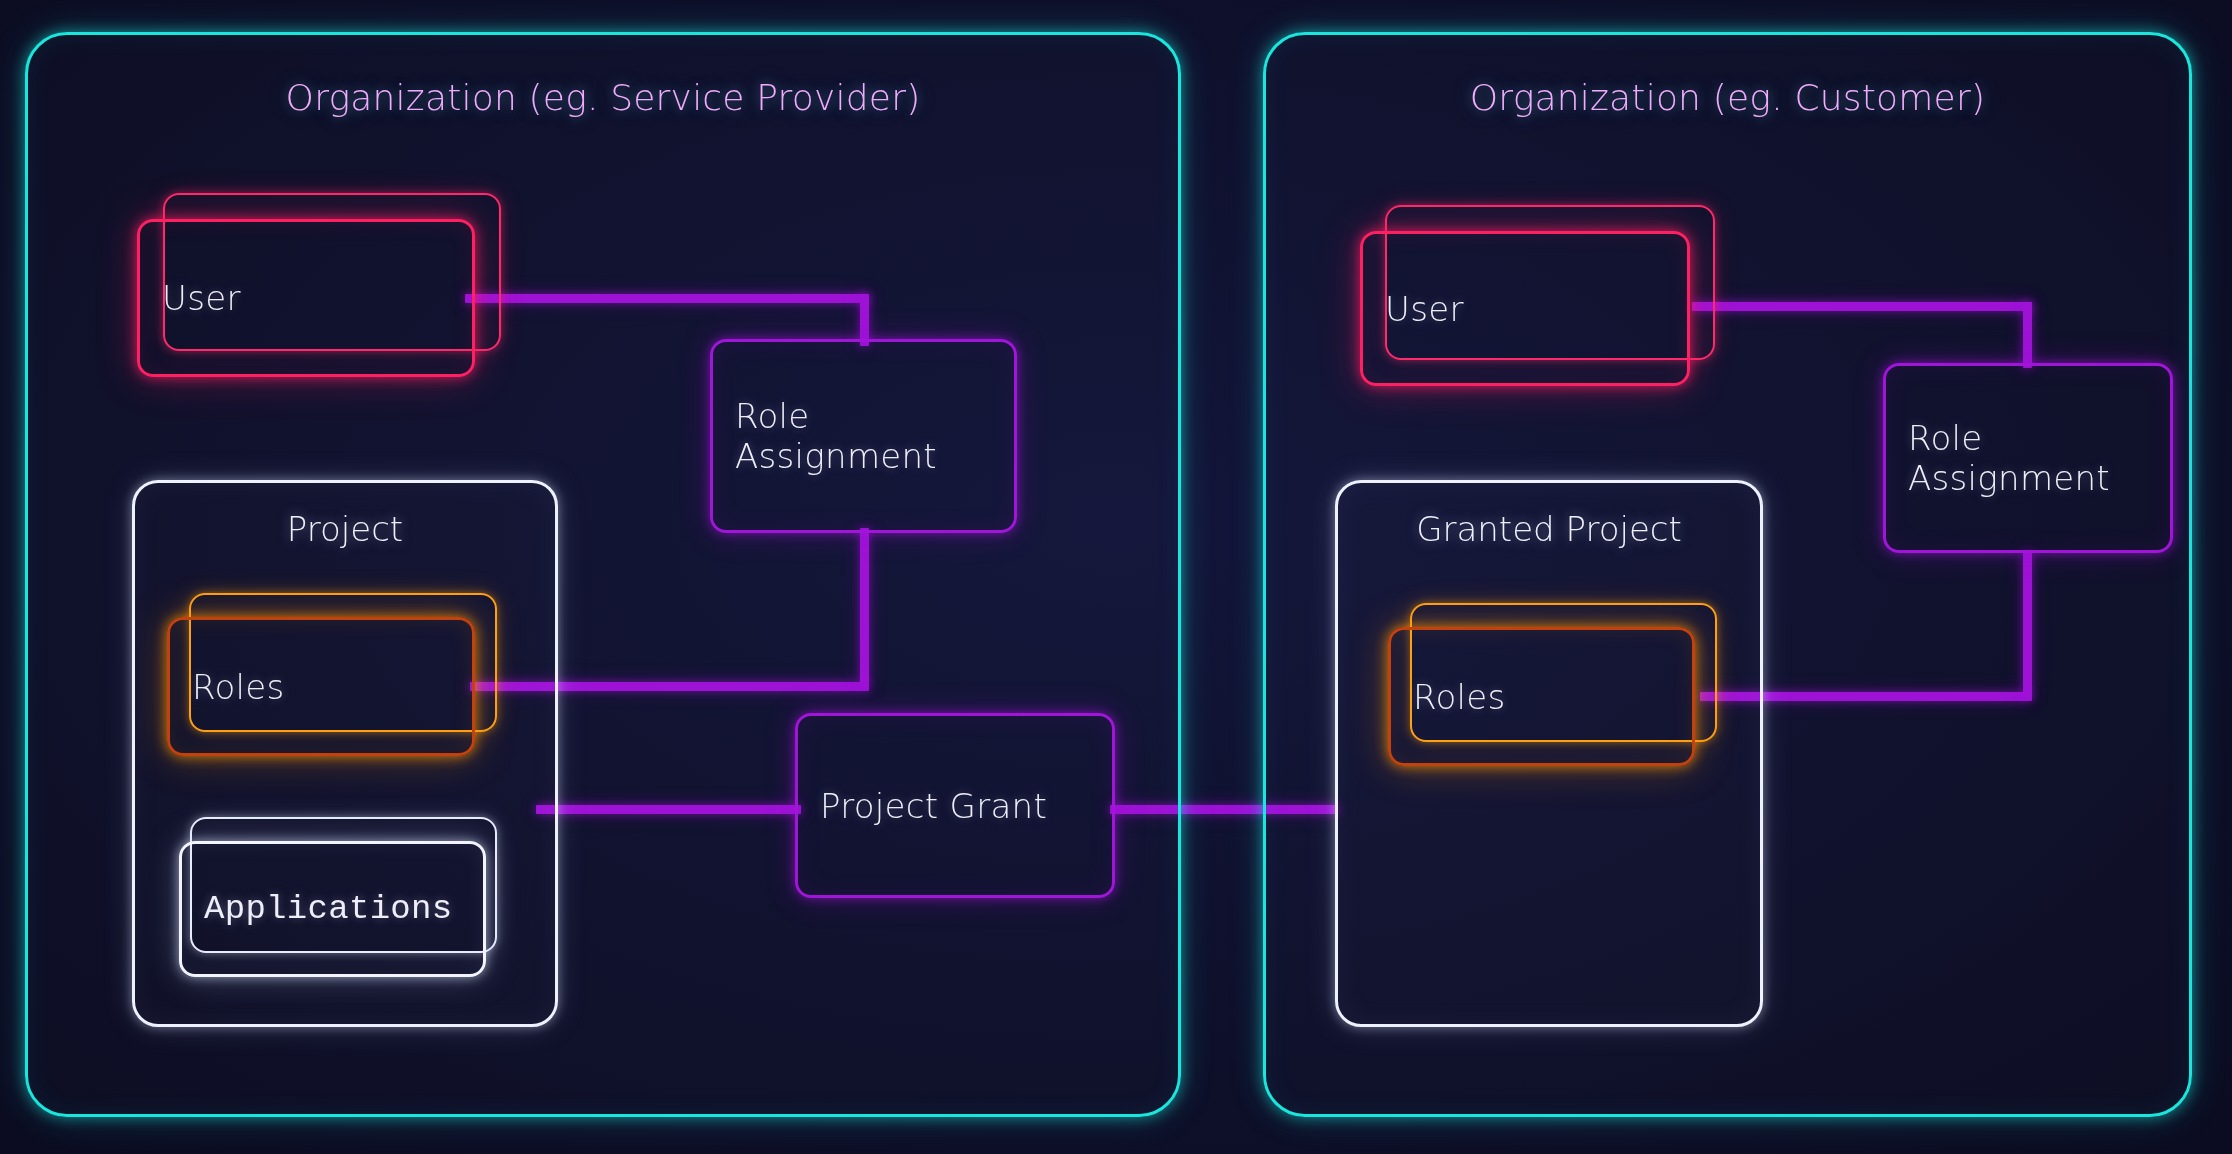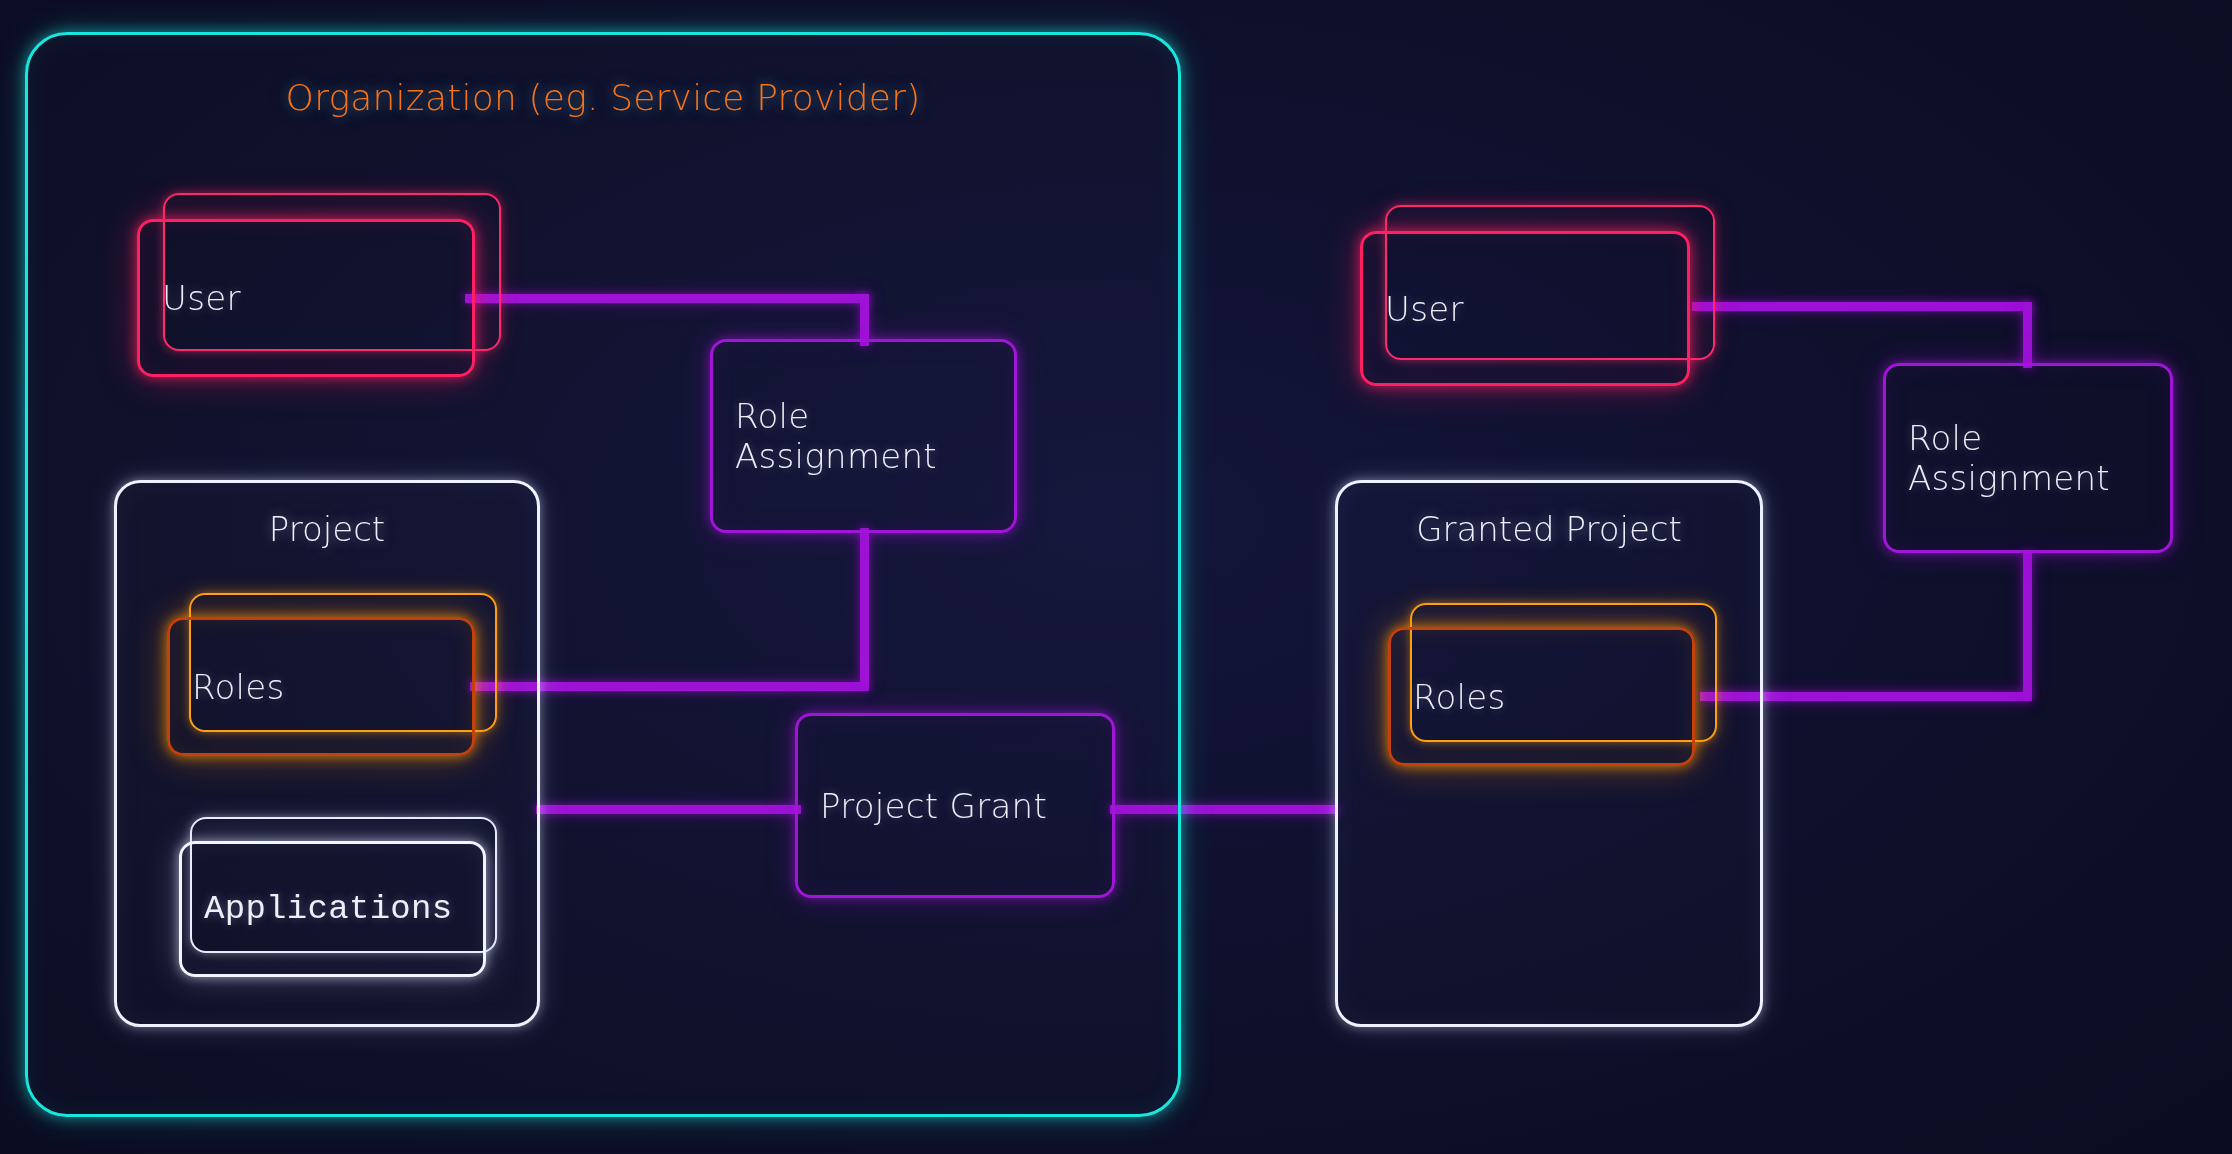--- a/index.html
+++ b/index.html
@@ -56,21 +56,21 @@
                0 0 34px rgba(25,230,220,.22),
                inset 0 0 26px rgba(25,230,220,.07);
   }
   .org-title{
     position:absolute;
     left:0;right:0;
     top:42px;
     text-align:center;
     font-size:36px;
     font-weight:300;
-    color:#f97316;
+    color:#f0abfc;
     letter-spacing:.2px;
     text-shadow:0 0 12px rgba(120,220,235,.45), 0 0 26px rgba(80,200,220,.25);
   }
 
   
   .stack-back{
     position:absolute;
     box-sizing:border-box;
     border-radius:16px;
   }
@@ -180,21 +180,21 @@
 
   <div class="org" style="left:25px; top:32px; width:1156px; height:1085px;">
     <div class="org-title">Organization (eg. Service Provider)</div>
   </div>
 
   <div class="stack-back pink-back" style="left:163px; top:193px; width:338px; height:158px;"></div>
   <div class="nbox pink" style="left:137px; top:219px; width:338px; height:158px;">
     <div class="lbl">User</div>
   </div>
 
-  <div class="project-shell" style="left:114px; top:480px; width:426px; height:547px;">
+  <div class="project-shell" style="left:132px; top:480px; width:426px; height:547px;">
     <div class="project-title">Project</div>
   </div>
 
   <div class="stack-back orange-back" style="left:189px; top:593px; width:308px; height:139px;"></div>
   <div class="nbox orange" style="left:167px; top:617px; width:308px; height:139px;">
     <div class="lbl">Roles</div>
   </div>
 
   <div class="stack-back white-back" style="left:190px; top:817px; width:307px; height:136px;"></div>
   <div class="nbox white" style="left:179px; top:841px; width:307px; height:136px;font-family:Liberation Mono, monospace;">
@@ -203,20 +203,23 @@
 
   <div class="nbox purple" style="left:710px; top:339px; width:307px; height:194px;">
     <div class="lbl">Role
 Assignment</div>
   </div>
 
   <div class="nbox purple" style="left:795px; top:713px; width:320px; height:185px;">
     <div class="lbl">Project Grant</div>
   </div>
 
+  <div class="org" style="left:1263px; top:32px; width:929px; height:1085px;">
+    <div class="org-title">Organization (eg. Customer)</div>
+  </div>
 
   <div class="stack-back pink-back" style="left:1385px; top:205px; width:330px; height:155px;"></div>
   <div class="nbox pink" style="left:1360px; top:231px; width:330px; height:155px;">
     <div class="lbl">User</div>
   </div>
 
   <div class="project-shell" style="left:1335px; top:480px; width:428px; height:547px;padding-left:22px;">
     <div class="project-title">Granted Project</div>
   </div>
 

